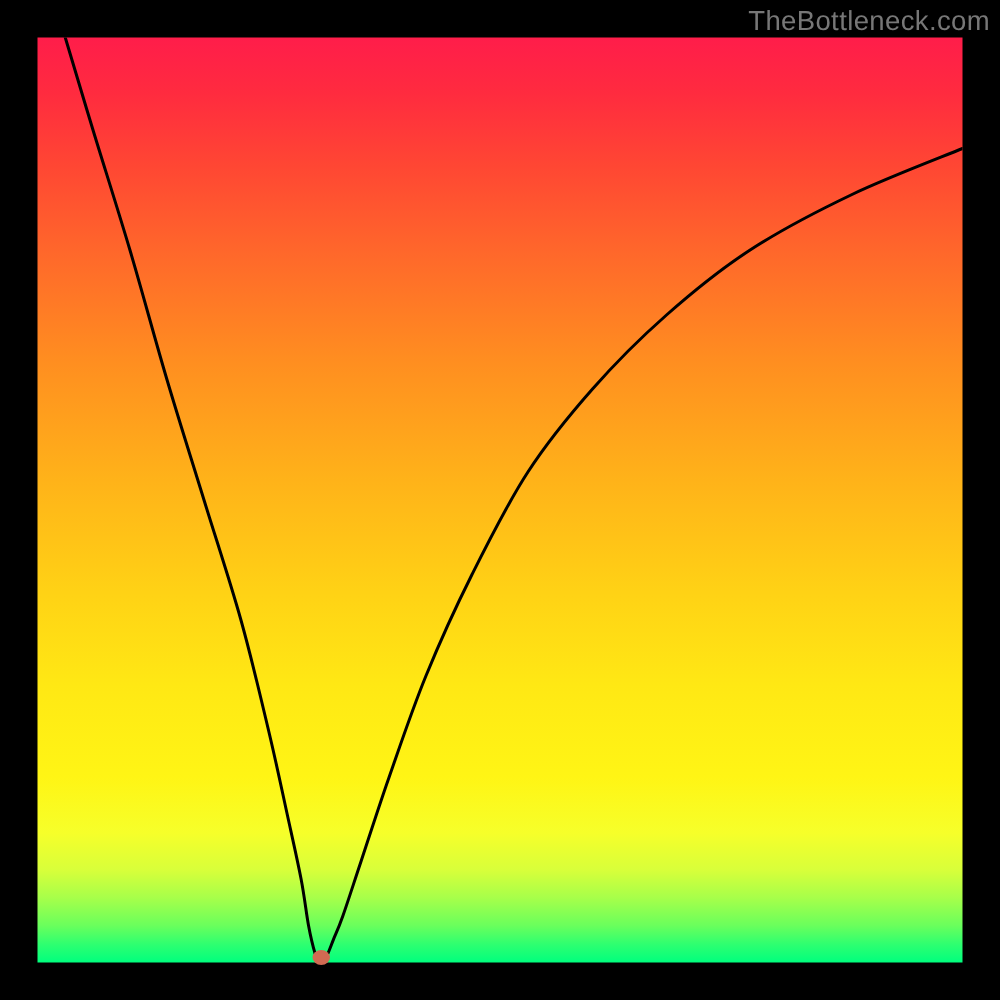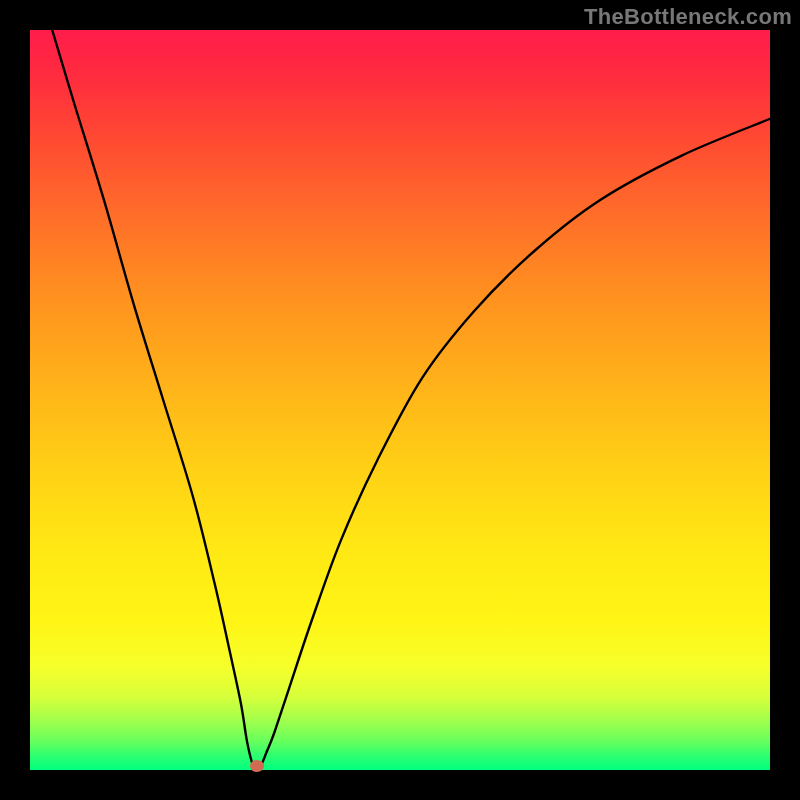--- a/index.html
+++ b/index.html
@@ -47,21 +47,21 @@
     top: 0;
     width: 740px;
     height: 740px;
   }
   .watermark {
     position: absolute;
     top: 4px;
     right: 8px;
     color: #777;
     font-size: 22px;
-    font-weight: 700;
+    font-weight: 400;
     letter-spacing: 0.3px;
     user-select: none;
   }
   .marker {
     position: absolute;
     width: 14px;
     height: 12px;
     border-radius: 50% / 50%;
     background: #d06a52;
     transform: translate(-50%, -50%);

